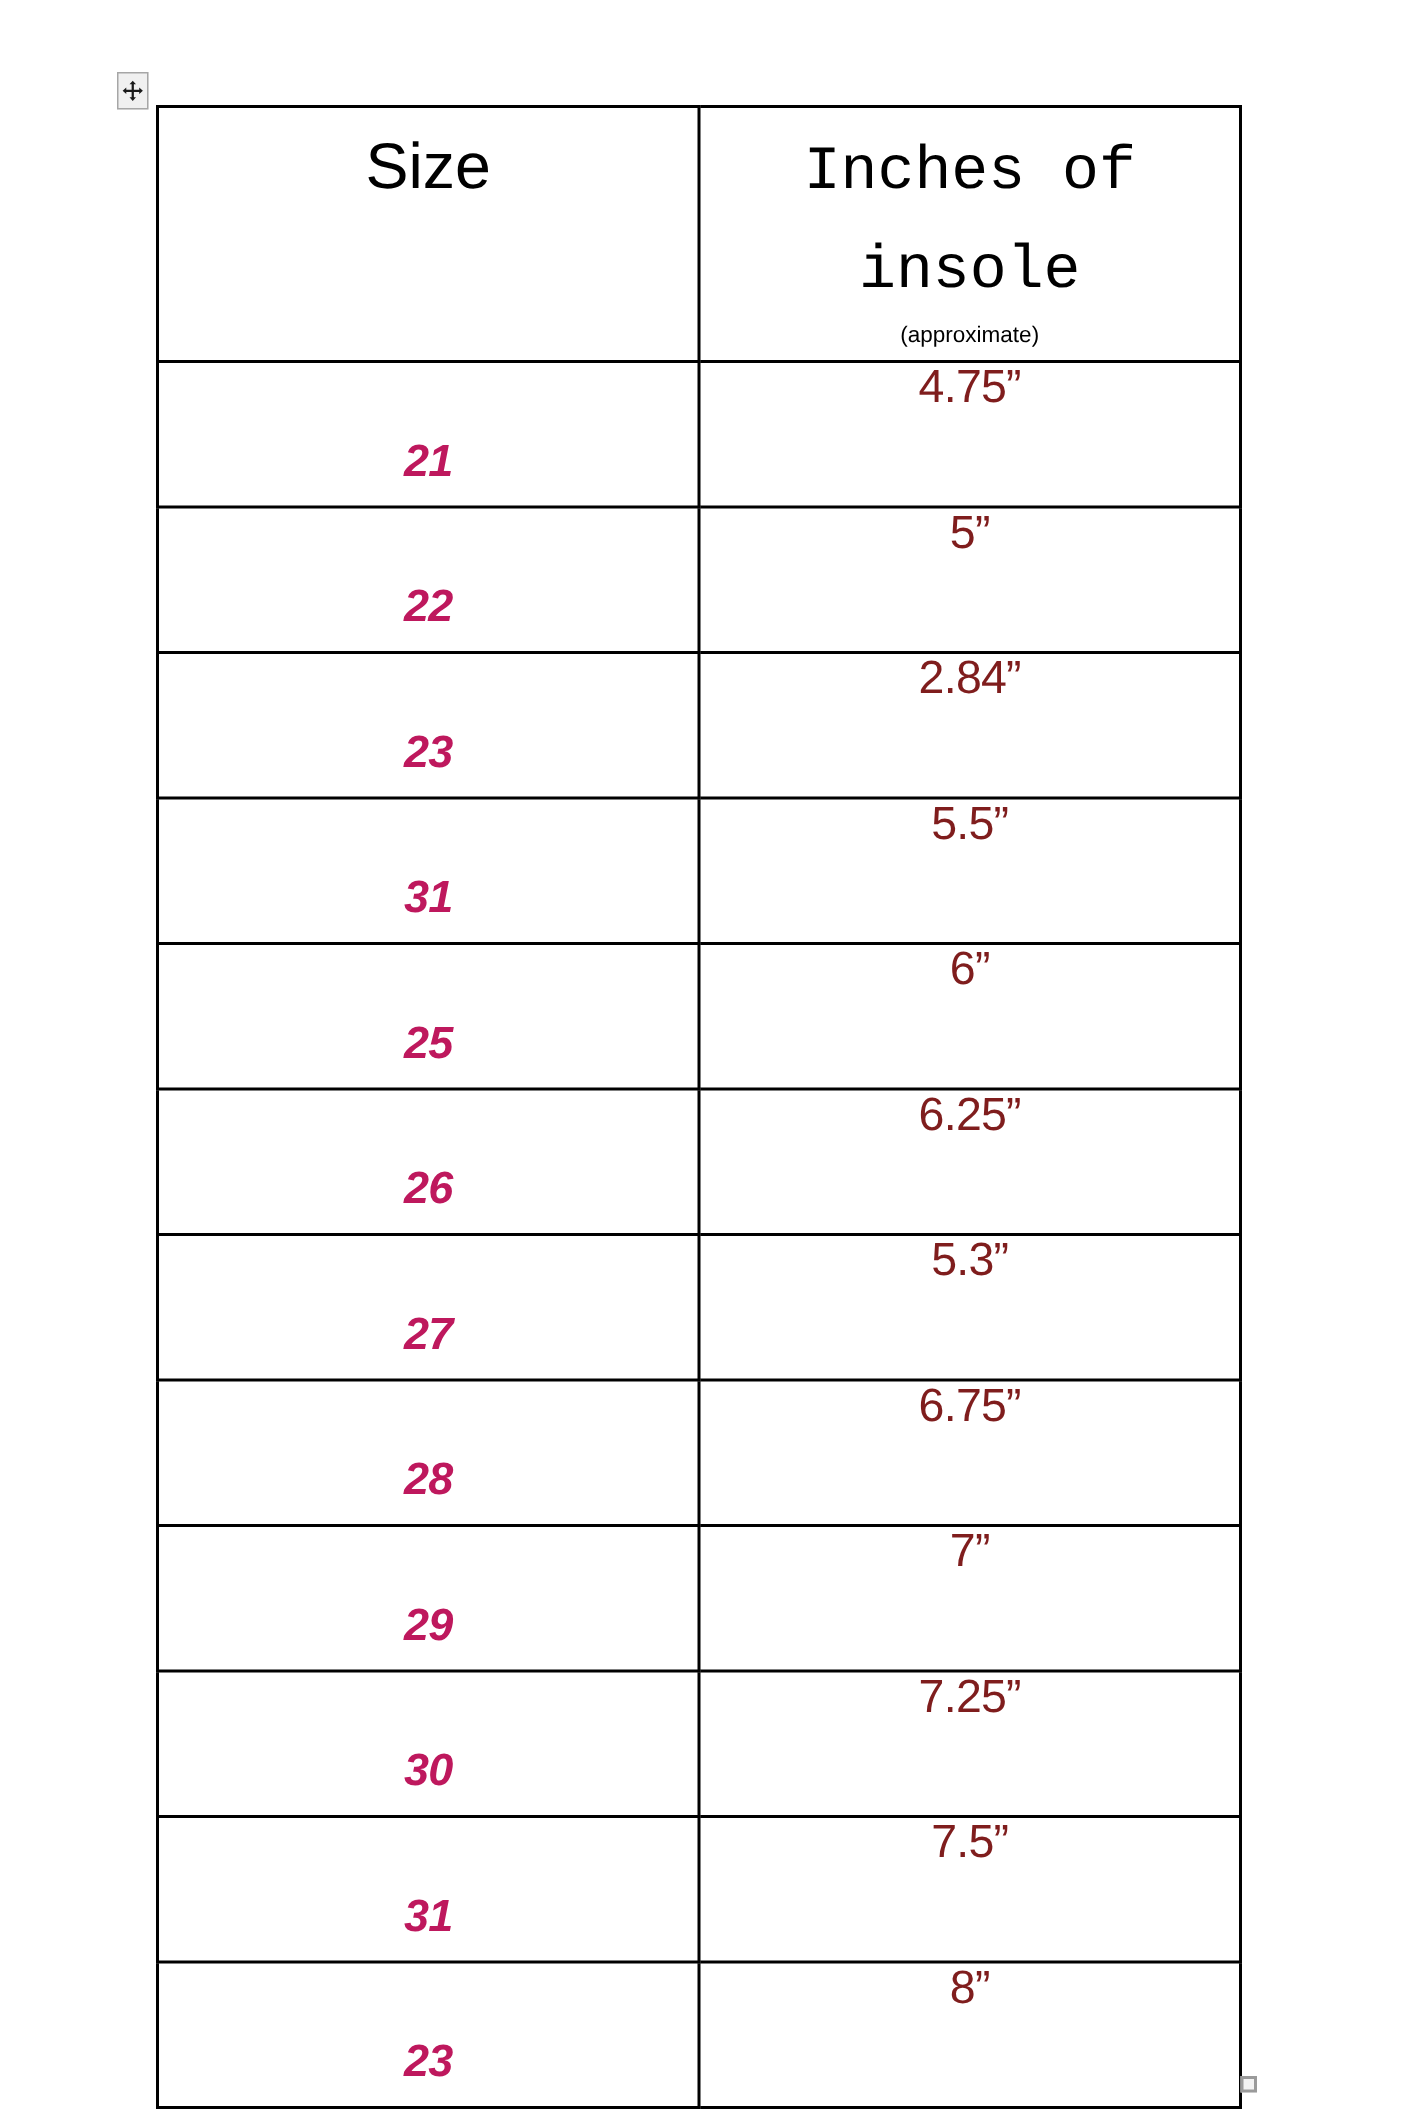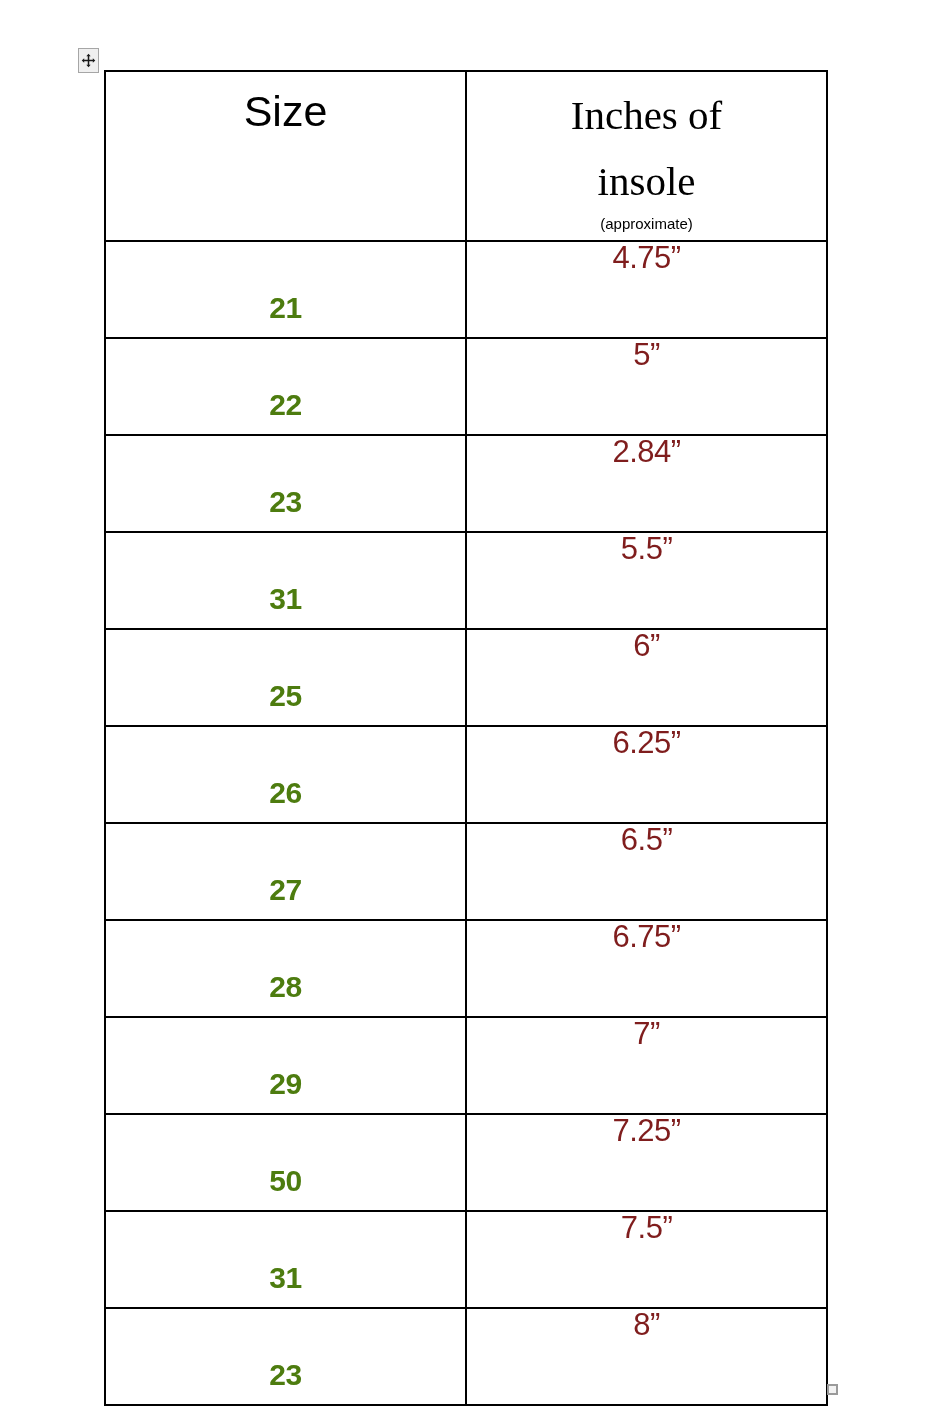--- a/index.html
+++ b/index.html
@@ -75,21 +75,21 @@
     padding-top: 18px;
     color: #000;
     font-family: "Liberation Sans", sans-serif;
   }
   .head-inches-text {
     display: block;
     font-size: 41px;
     line-height: 1.62;
     padding-top: 10px;
     color: #000;
-    font-family: Liberation Serif, serif;
+    font-family: Liberation Mono, monospace;
   }
   .head-approx-text {
     display: block;
     font-size: 15px;
     line-height: 1.0;
     margin-top: 1px;
     color: #000;
     font-family: "Liberation Sans", sans-serif;
   }
 
@@ -101,21 +101,22 @@
     text-align: center;
   }
   .cell-size span {
     display: block;
     font-size: 30px;
     font-weight: bold;
     line-height: 1.0;
     padding-bottom: 14px;
     font-family: "Liberation Sans", sans-serif;
     letter-spacing: -0.5px;
-    color: #4d7c0f;
+    color: #be185d;
+    font-style: italic;
   }
 
   .cell-inches {
     vertical-align: top;
     text-align: center;
   }
   .cell-inches span {
     display: block;
     font-size: 31px;
     font-weight: normal;
@@ -201,42 +202,42 @@
         </td>
         <td class="cell-inches">
           <span>6.25”</span>
         </td>
       </tr>
       <tr class="body-row">
         <td class="cell-size">
           <span>27</span>
         </td>
         <td class="cell-inches">
-          <span>6.5”</span>
+          <span>5.3”</span>
         </td>
       </tr>
       <tr class="body-row">
         <td class="cell-size">
           <span>28</span>
         </td>
         <td class="cell-inches">
           <span>6.75”</span>
         </td>
       </tr>
       <tr class="body-row">
         <td class="cell-size">
           <span>29</span>
         </td>
         <td class="cell-inches">
           <span>7”</span>
         </td>
       </tr>
       <tr class="body-row">
         <td class="cell-size">
-          <span>50</span>
+          <span>30</span>
         </td>
         <td class="cell-inches">
           <span>7.25”</span>
         </td>
       </tr>
       <tr class="body-row">
         <td class="cell-size">
           <span>31</span>
         </td>
         <td class="cell-inches">

